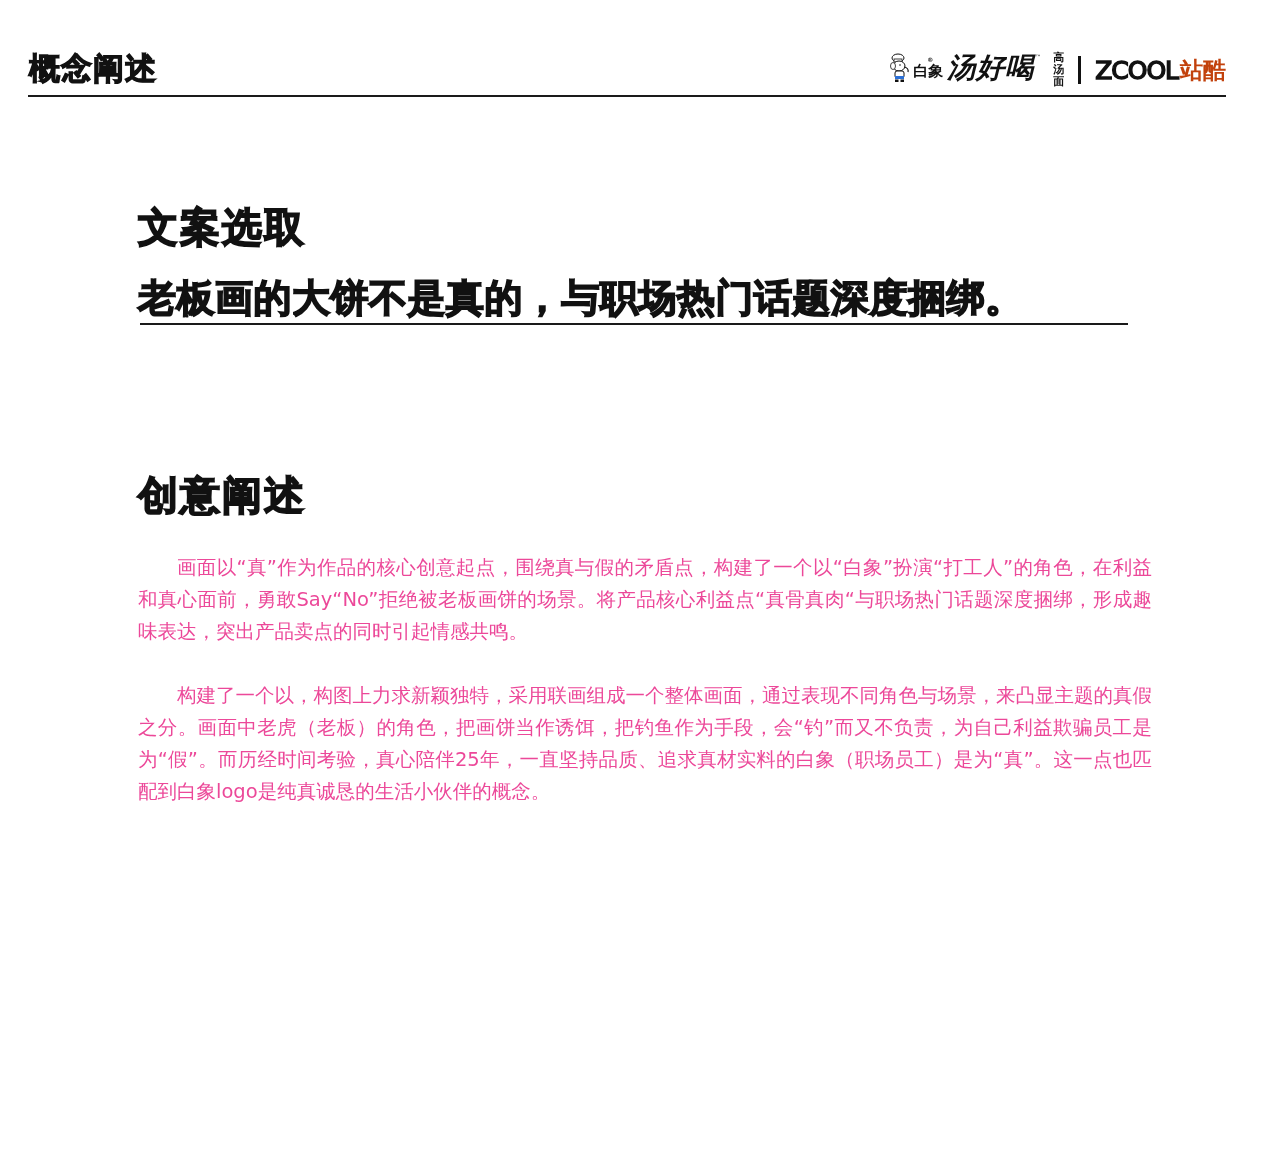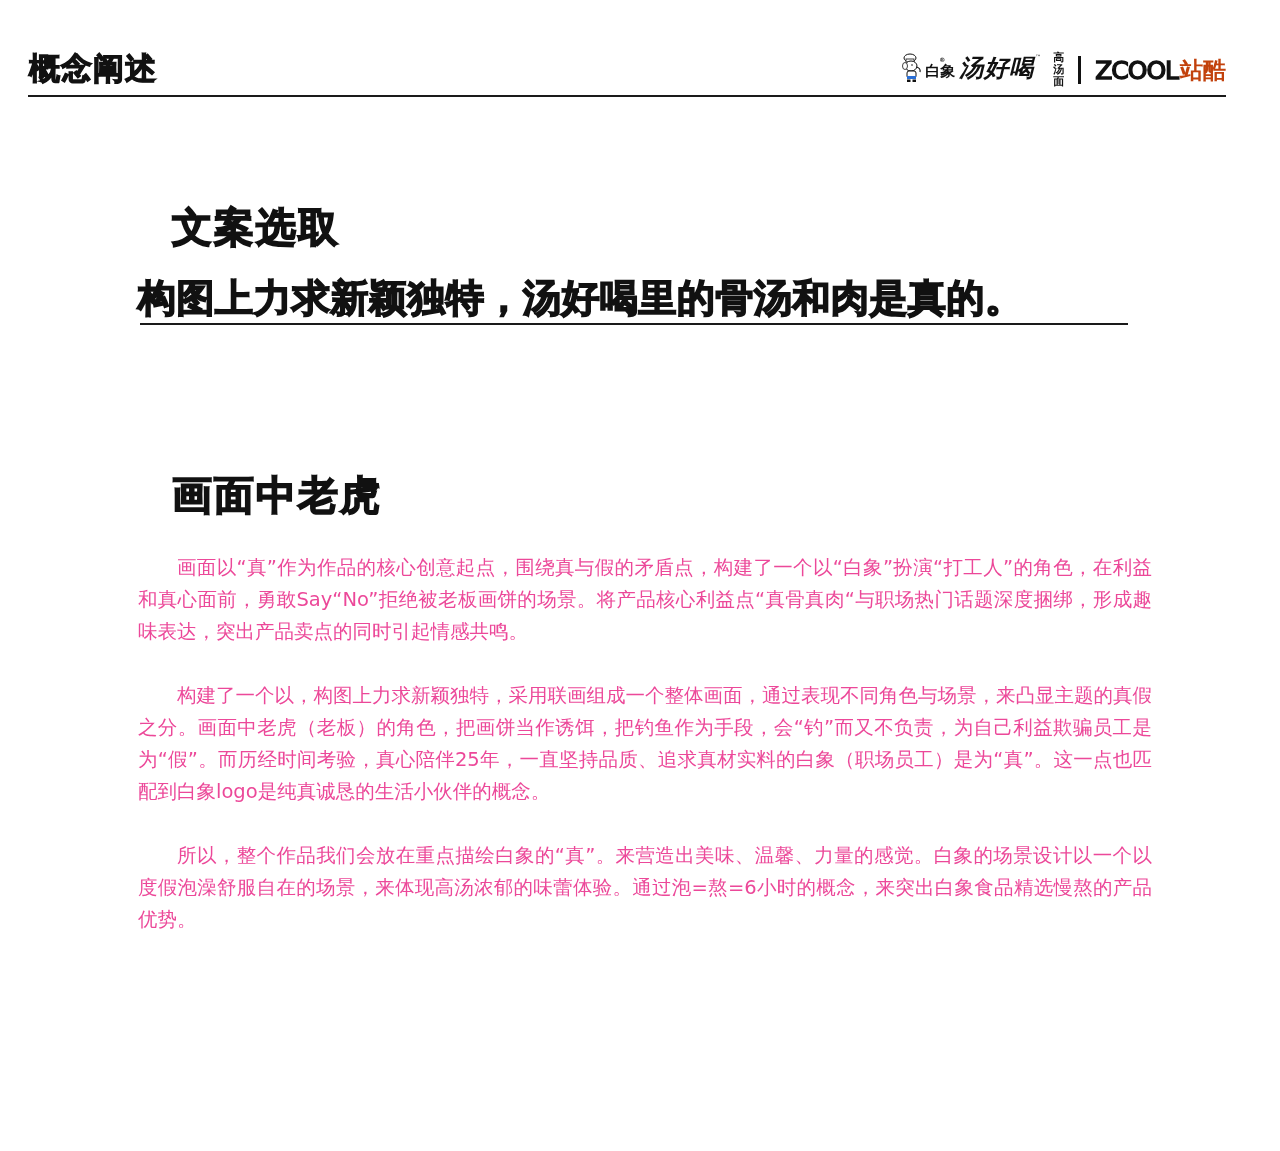--- a/index.html
+++ b/index.html
@@ -70,21 +70,21 @@
       text-align: right;
     }
     .baixiang sup {
       font-size: 6px;
       position: absolute;
       top: -6px;
       left: 14px;
     }
     .tanghaohe {
       font-family: "DejaVu Serif", serif;
-      font-size: 24px;
+      font-size: 28px;
       font-weight: 700;
       color: #111;
       letter-spacing: 1px;
       font-style: italic;
       position: relative;
     }
     .tm {
       font-size: 6px;
       position: relative;
       top: -12px;
@@ -133,21 +133,20 @@
 
     
     .section-heading {
       position: absolute;
       left: 138px;
       font-size: 40px;
       font-weight: 900;
       line-height: 46px;
       letter-spacing: 2px;
       color: #111;
-      margin-left: 34px;
       -webkit-text-stroke: 1.6px #111;
     }
     .h-copy { top: 204px; }
     .slogan {
       position: absolute;
       left: 138px;
       top: 276px;
       font-size: 38px;
       font-weight: 900;
       line-height: 44px;
@@ -225,24 +224,23 @@
     <span class="brand-divider"></span>
     <span class="zcool">ZCOOL</span>
     <span class="zhanku">站酷</span>
   </div>
 
   <div class="header-rule"></div>
 </header>
 
 <section>
   <h2 class="section-heading h-copy">文案选取</h2>
-  <div class="slogan">构图上力求新颖独特，汤好喝里的骨汤和肉是真的。</div>
+  <div class="slogan">老板画的大饼不是真的，与职场热门话题深度捆绑。</div>
   <div class="slogan-underline"></div>
 </section>
 
 <section>
-  <h2 class="section-heading h-idea">画面中老虎</h2>
+  <h2 class="section-heading h-idea">创意阐述</h2>
   <div class="body-text">
     <p>画面以“真”作为作品的核心创意起点，围绕真与假的矛盾点，构建了一个以“白象”扮演“打工人”的角色，在利益和真心面前，勇敢Say“No”拒绝被老板画饼的场景。将产品核心利益点“真骨真肉“与职场热门话题深度捆绑，形成趣味表达，突出产品卖点的同时引起情感共鸣。</p>
     <p>构建了一个以，构图上力求新颖独特，采用联画组成一个整体画面，通过表现不同角色与场景，来凸显主题的真假之分。画面中老虎（老板）的角色，把画饼当作诱饵，把钓鱼作为手段，会“钓”而又不负责，为自己利益欺骗员工是为“假”。而历经时间考验，真心陪伴25年，一直坚持品质、追求真材实料的白象（职场员工）是为“真”。这一点也匹配到白象logo是纯真诚恳的生活小伙伴的概念。</p>
-    <p>所以，整个作品我们会放在重点描绘白象的“真”。来营造出美味、温馨、力量的感觉。白象的场景设计以一个以度假泡澡舒服自在的场景，来体现高汤浓郁的味蕾体验。通过泡=熬=6小时的概念，来突出白象食品精选慢熬的产品优势。</p>
   </div>
 </section>
 
 </body></html>

